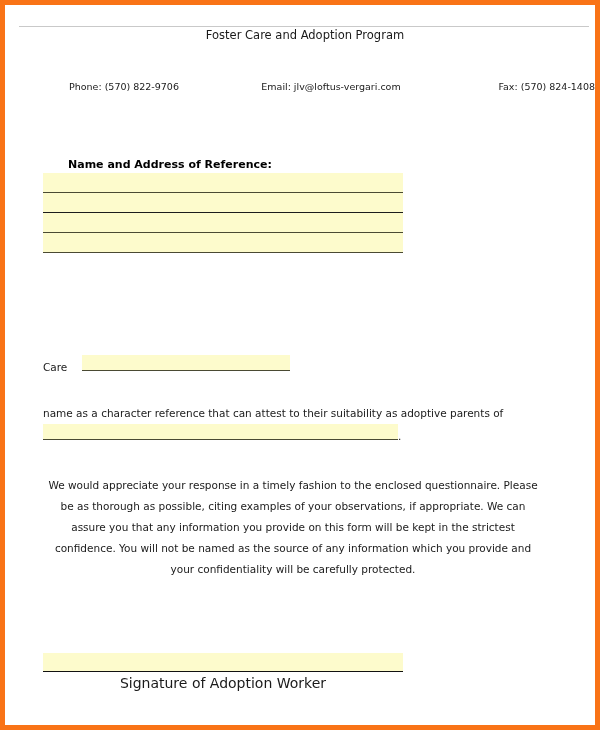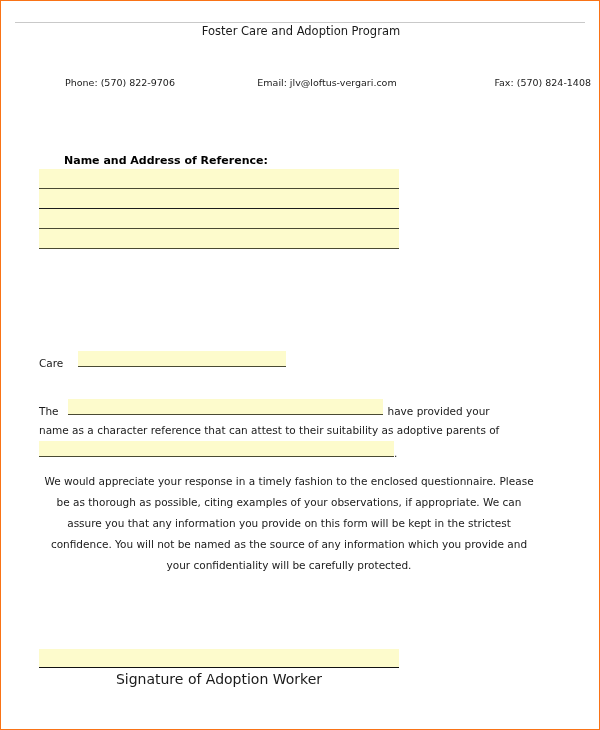--- a/index.html
+++ b/index.html
@@ -9,21 +9,21 @@
   }
   body {
     font-family: "DejaVu Sans", sans-serif;
     -webkit-font-smoothing: antialiased;
   }
   #page {
     position: relative;
     width: 600px;
     height: 730px;
     background: #ffffff;
-    border: 1px solid #f97316;
+    border: 5px solid #f97316;
     box-sizing: border-box;
     overflow: hidden;
   }
 
   
   .header-rule {
     position: absolute;
     left: 14px;
     top: 21px;
     width: 570px;
@@ -185,21 +185,20 @@
     <div class="ref-line strong"></div>
     <div class="ref-line"></div>
     <div class="ref-line"></div>
   </div>
 
   <div class="dear-row">
     <span>Care</span><span class="blank"></span>
   </div>
 
   <div class="intro">
-    <div class="line"><span>The</span><span class="blank blank-name"></span><span>have provided your</span></div>
     <div class="line">name as a character reference that can attest to their suitability as adoptive parents of</div>
     <div class="line"><span class="blank blank-child"></span><span>.</span></div>
   </div>
 
   <div class="body-par">We would appreciate your response in a timely fashion to the enclosed questionnaire.  Please be as thorough as possible, citing examples of your observations, if appropriate.  We can assure you that any information you provide on this form will be kept in the strictest confidence.  You will not be named as the source of any information which you provide and your confidentiality will be carefully protected.</div>
 
   <div class="sig-block">
     <div class="sig-line"></div>
     <div class="sig-caption">Signature of Adoption Worker</div>
   </div>

